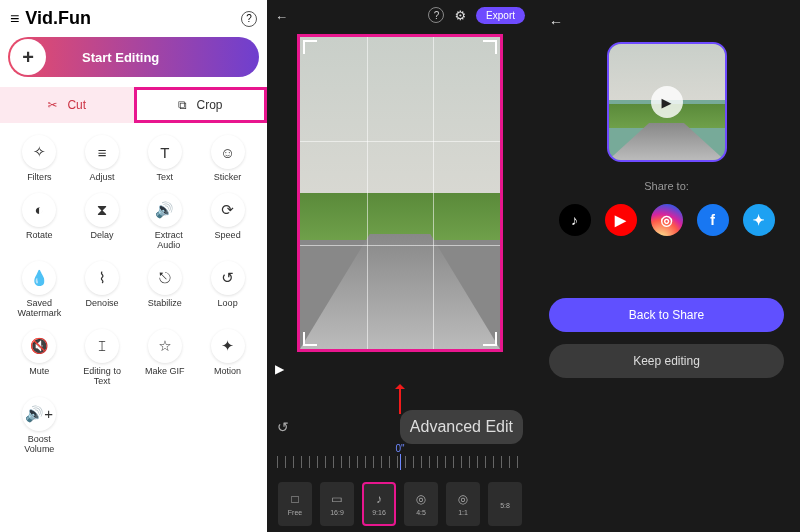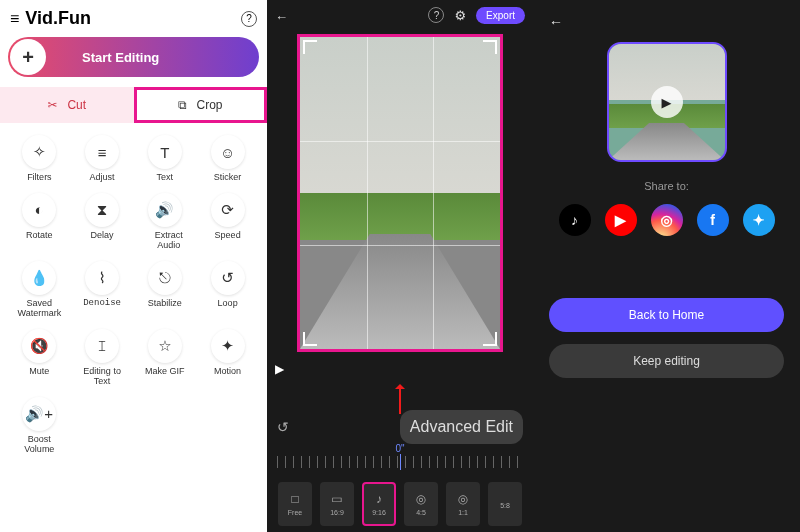--- a/index.html
+++ b/index.html
@@ -134,21 +134,21 @@
         <div class="ic">⟳</div>
         <div class="lb" style="white-space: pre-line;">Speed</div>
       </div>
       <div class="tool">
         <div class="ic">💧</div>
         <div class="lb two" style="white-space: pre-line;">Saved
 Watermark</div>
       </div>
       <div class="tool">
         <div class="ic">⌇</div>
-        <div class="lb" style="white-space: pre-line; font-family: Liberation Mono, monospace;">Denoise</div>
+        <div class="lb" style="white-space: pre-line;">Denoise</div>
       </div>
       <div class="tool">
         <div class="ic">⎋</div>
         <div class="lb" style="white-space: pre-line;">Stabilize</div>
       </div>
       <div class="tool">
         <div class="ic">↺</div>
         <div class="lb" style="white-space: pre-line;">Loop</div>
       </div>
       <div class="tool">
@@ -245,15 +245,15 @@
     <div class="playbtn">▶</div>
   </div>
   <div class="share">Share to:</div>
   <div class="socials" id="socials">
       <div class="soc ">♪</div>
       <div class="soc yt">▶</div>
       <div class="soc ig">◎</div>
       <div class="soc fb">f</div>
       <div class="soc tw">✦</div>
     </div>
-  <div class="btn1">Back to Home</div>
+  <div class="btn1">Back to Share</div>
   <div class="btn2">Keep editing</div>
 </div>
 
 </body></html>

